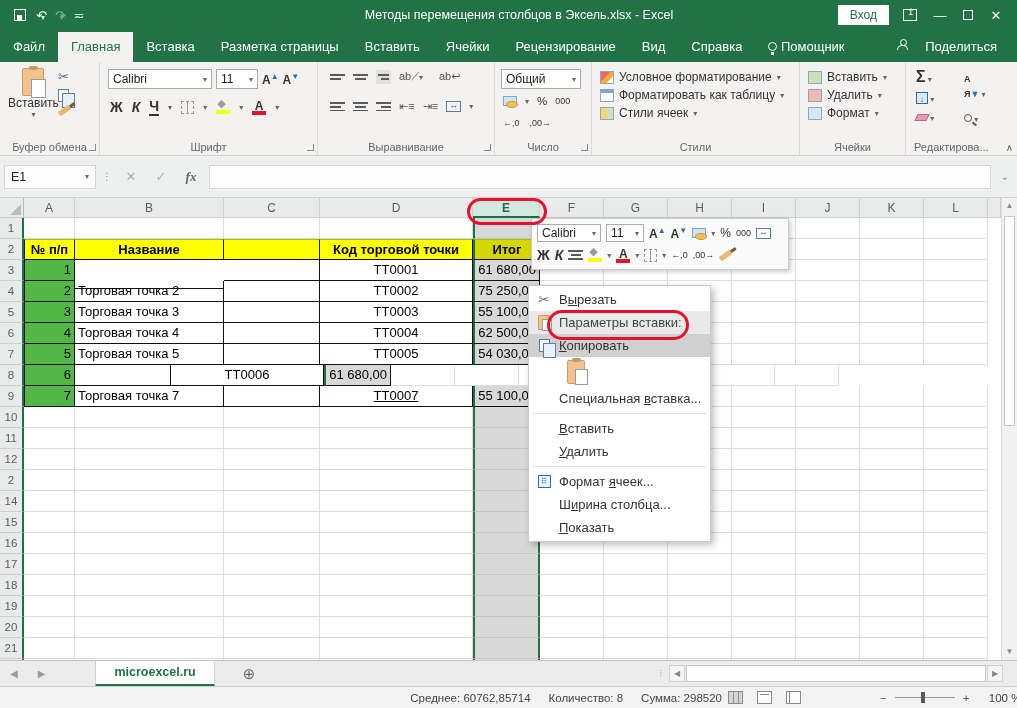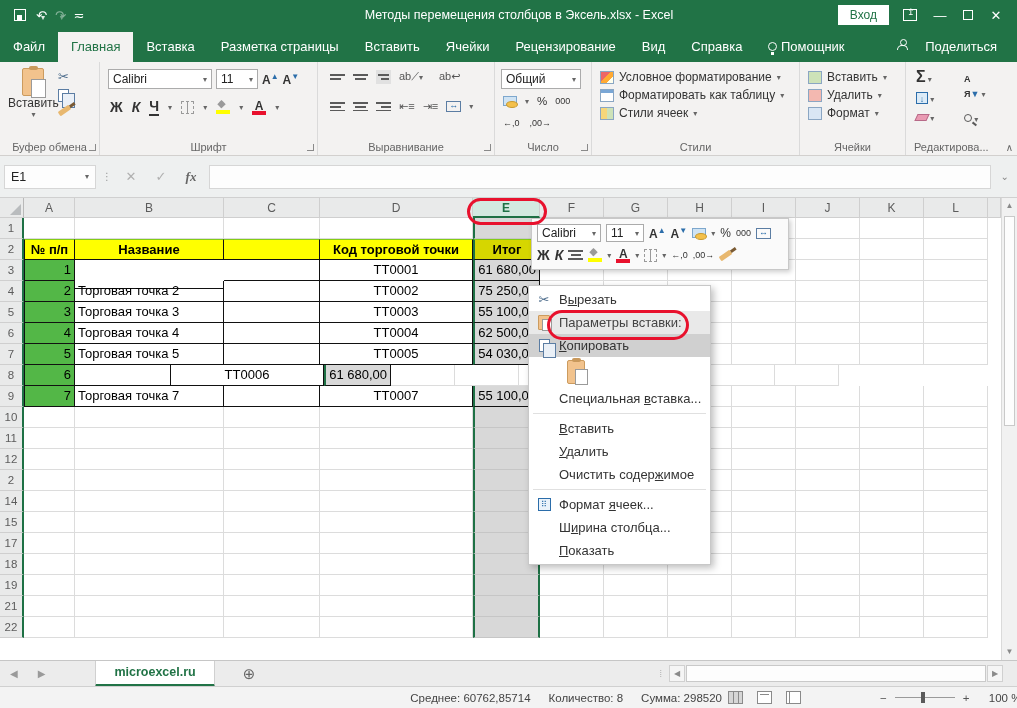--- a/index.html
+++ b/index.html
@@ -515,21 +515,21 @@
         <div class="cell" style="width: 64px;"></div>
         <div class="cell" style="width: 64px;"></div>
         <div class="cell" style="width: 64px;"></div>
         <div class="cell" style="width: 64px;"></div>
       </div>
       <div class="g-row">
         <div class="rhead" style="width: 24px;">9</div>
         <div class="cell tbl greenc tleft tar" style="width: 51px;">7</div>
         <div class="cell tbl tal" style="width: 149px;">Торговая точка 7</div>
         <div class="cell tbl" style="width: 96px;"></div>
-        <div class="cell tbl tac" style="width: 153px;">ТТ0007</div>
+        <div class="cell tbl tac" style="width: 153px; text-decoration: underline;">ТТ0007</div>
         <div class="cell selcol tbl tar" style="width: 67px;">55 100,00</div>
         <div class="cell" style="width: 64px;"></div>
         <div class="cell" style="width: 64px;"></div>
         <div class="cell" style="width: 64px;"></div>
         <div class="cell" style="width: 64px;"></div>
         <div class="cell" style="width: 64px;"></div>
         <div class="cell" style="width: 64px;"></div>
         <div class="cell" style="width: 64px;"></div>
       </div>
       <div class="g-row">
@@ -616,20 +616,35 @@
         <div class="cell selcol" style="width: 67px;"></div>
         <div class="cell" style="width: 64px;"></div>
         <div class="cell" style="width: 64px;"></div>
         <div class="cell" style="width: 64px;"></div>
         <div class="cell" style="width: 64px;"></div>
         <div class="cell" style="width: 64px;"></div>
         <div class="cell" style="width: 64px;"></div>
         <div class="cell" style="width: 64px;"></div>
       </div>
       <div class="g-row">
+        <div class="rhead" style="width: 24px;">16</div>
+        <div class="cell" style="width: 51px;"></div>
+        <div class="cell" style="width: 149px;"></div>
+        <div class="cell" style="width: 96px;"></div>
+        <div class="cell" style="width: 153px;"></div>
+        <div class="cell selcol" style="width: 67px;"></div>
+        <div class="cell" style="width: 64px;"></div>
+        <div class="cell" style="width: 64px;"></div>
+        <div class="cell" style="width: 64px;"></div>
+        <div class="cell" style="width: 64px;"></div>
+        <div class="cell" style="width: 64px;"></div>
+        <div class="cell" style="width: 64px;"></div>
+        <div class="cell" style="width: 64px;"></div>
+      </div>
+      <div class="g-row">
         <div class="rhead" style="width: 24px;">17</div>
         <div class="cell" style="width: 51px;"></div>
         <div class="cell" style="width: 149px;"></div>
         <div class="cell" style="width: 96px;"></div>
         <div class="cell" style="width: 153px;"></div>
         <div class="cell selcol" style="width: 67px;"></div>
         <div class="cell" style="width: 64px;"></div>
         <div class="cell" style="width: 64px;"></div>
         <div class="cell" style="width: 64px;"></div>
         <div class="cell" style="width: 64px;"></div>
@@ -647,20 +662,35 @@
         <div class="cell" style="width: 64px;"></div>
         <div class="cell" style="width: 64px;"></div>
         <div class="cell" style="width: 64px;"></div>
         <div class="cell" style="width: 64px;"></div>
         <div class="cell" style="width: 64px;"></div>
         <div class="cell" style="width: 64px;"></div>
         <div class="cell" style="width: 64px;"></div>
       </div>
       <div class="g-row">
         <div class="rhead" style="width: 24px;">19</div>
+        <div class="cell" style="width: 51px;"></div>
+        <div class="cell" style="width: 149px;"></div>
+        <div class="cell" style="width: 96px;"></div>
+        <div class="cell" style="width: 153px;"></div>
+        <div class="cell selcol" style="width: 67px;"></div>
+        <div class="cell" style="width: 64px;"></div>
+        <div class="cell" style="width: 64px;"></div>
+        <div class="cell" style="width: 64px;"></div>
+        <div class="cell" style="width: 64px;"></div>
+        <div class="cell" style="width: 64px;"></div>
+        <div class="cell" style="width: 64px;"></div>
+        <div class="cell" style="width: 64px;"></div>
+      </div>
+      <div class="g-row">
+        <div class="rhead" style="width: 24px;">20</div>
         <div class="cell" style="width: 51px;"></div>
         <div class="cell" style="width: 149px;"></div>
         <div class="cell" style="width: 96px;"></div>
         <div class="cell" style="width: 153px;"></div>
         <div class="cell selcol" style="width: 67px;"></div>
         <div class="cell" style="width: 64px;"></div>
         <div class="cell" style="width: 64px;"></div>
         <div class="cell" style="width: 64px;"></div>
         <div class="cell" style="width: 64px;"></div>
         <div class="cell" style="width: 64px;"></div>
@@ -772,24 +802,20 @@
       </div>
       <div class="msep"></div>
       <div class="mi">
         <span class="ig"></span>
         <span><u>В</u>ставить</span>
       </div>
       <div class="mi">
         <span class="ig"></span>
         <span><u>У</u>далить</span>
       </div>
-      <div class="mi">
-        <span class="ig"></span>
-        <span>Очистить содер<u>ж</u>имое</span>
-      </div>
       <div class="msep"></div>
       <div class="mi">
         <span class="ig">
           <span class="fmtcells-ico">⠿</span>
         </span>
         <span>Формат <u>я</u>чеек...</span>
       </div>
       <div class="mi">
         <span class="ig"></span>
         <span>Ш<u>и</u>рина столбца...</span>

